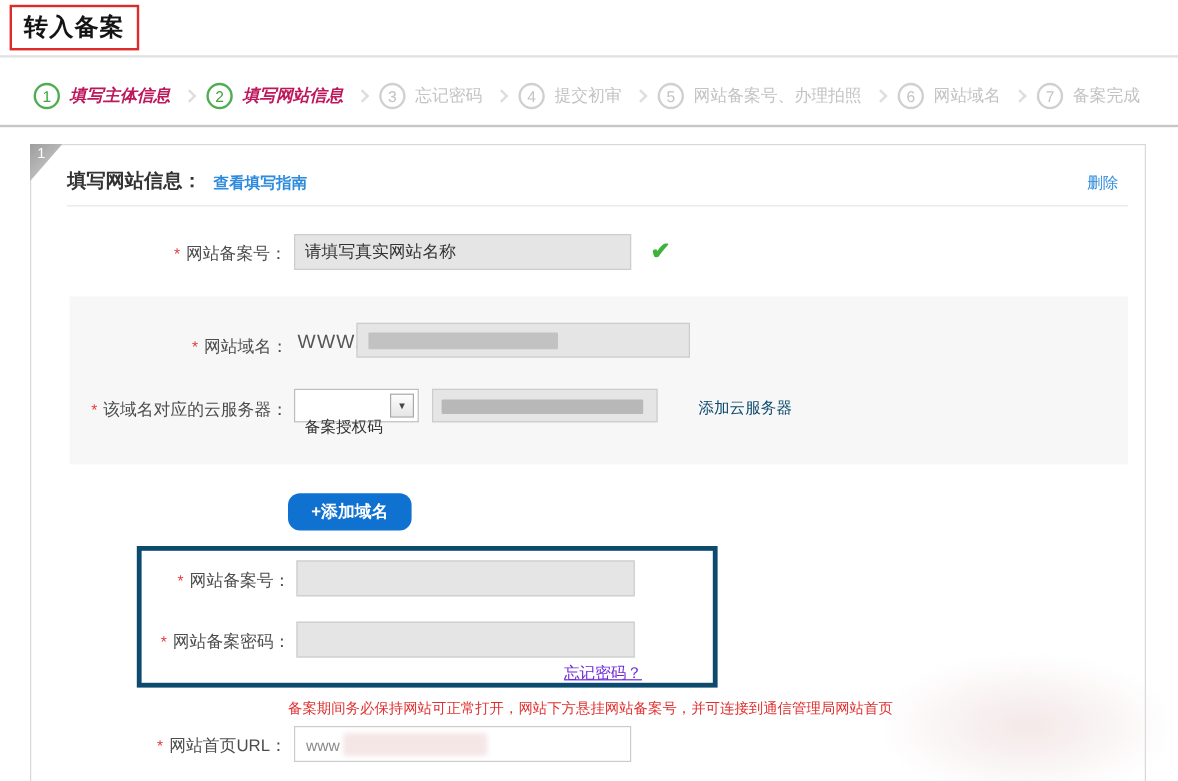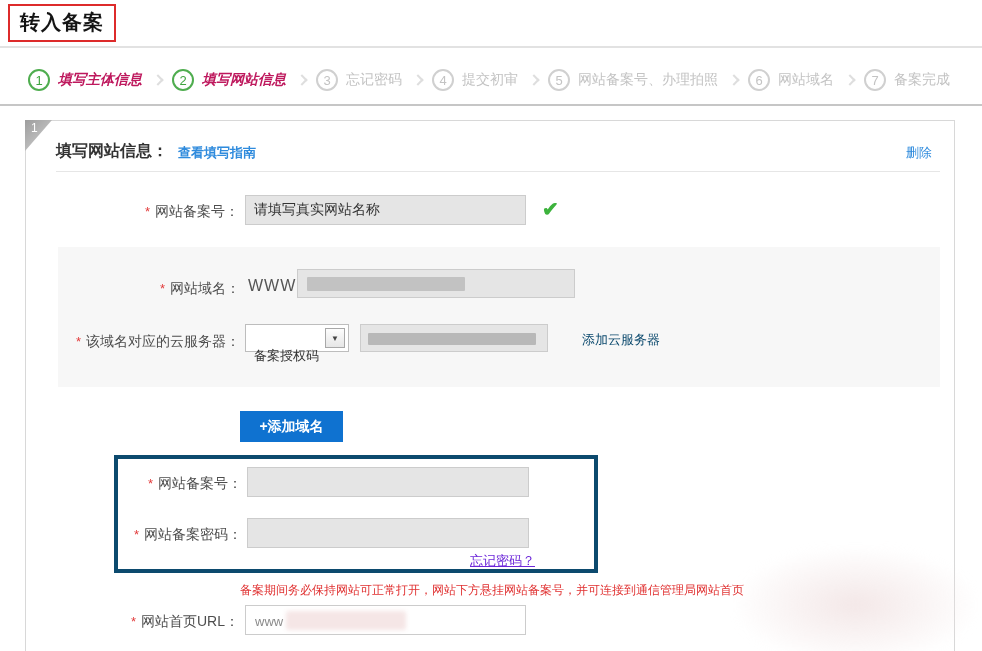--- a/index.html
+++ b/index.html
@@ -74,21 +74,21 @@
     display:flex; align-items:center; justify-content:center;
   }
   .arrow-glyph { font-size:8px; color:#444; }
   .server-input { left:302px; top:77px; width:188px; height:28px; }
   .server-redact { left:7px; top:8px; width:168px; height:12px; background:#b8b8b8; }
   .add-server-link { position:absolute; left:503px; top:84px; font-size:13px; color:#0c4a6e; text-decoration:none; cursor:pointer;margin-left:21px; }
   
   .add-domain-btn {
     position:absolute; left:214px; top:290px; width:103px; height:31px;
     background:#0f72d0; color:#fff; font-size:14px; font-weight:bold;
-    border:none; border-radius:0; cursor:pointer; font-family:inherit;
+    border:none; border-radius:10px; cursor:pointer; font-family:inherit;
   }
   
   .red-box { position:absolute; left:88px; top:334px; width:484px; height:118px; border:4px solid #0c4a6e; }
   .filing-number-label { left:0; width:124px; top:16px; }
   .filing-number-input { left:129px; top:8px; width:282px; height:30px; }
   .filing-password-label { left:0; width:124px; top:67px; }
   .filing-password-input { left:129px; top:59px; width:282px; height:30px; }
   .forgot-link { position:absolute; left:352px; top:93px; font-size:13px; color:#6d28d9; text-decoration:underline; cursor:pointer; }
   
   .notice { position:absolute; left:214px; top:461px; font-size:12px; color:#e03030; white-space:nowrap; }

